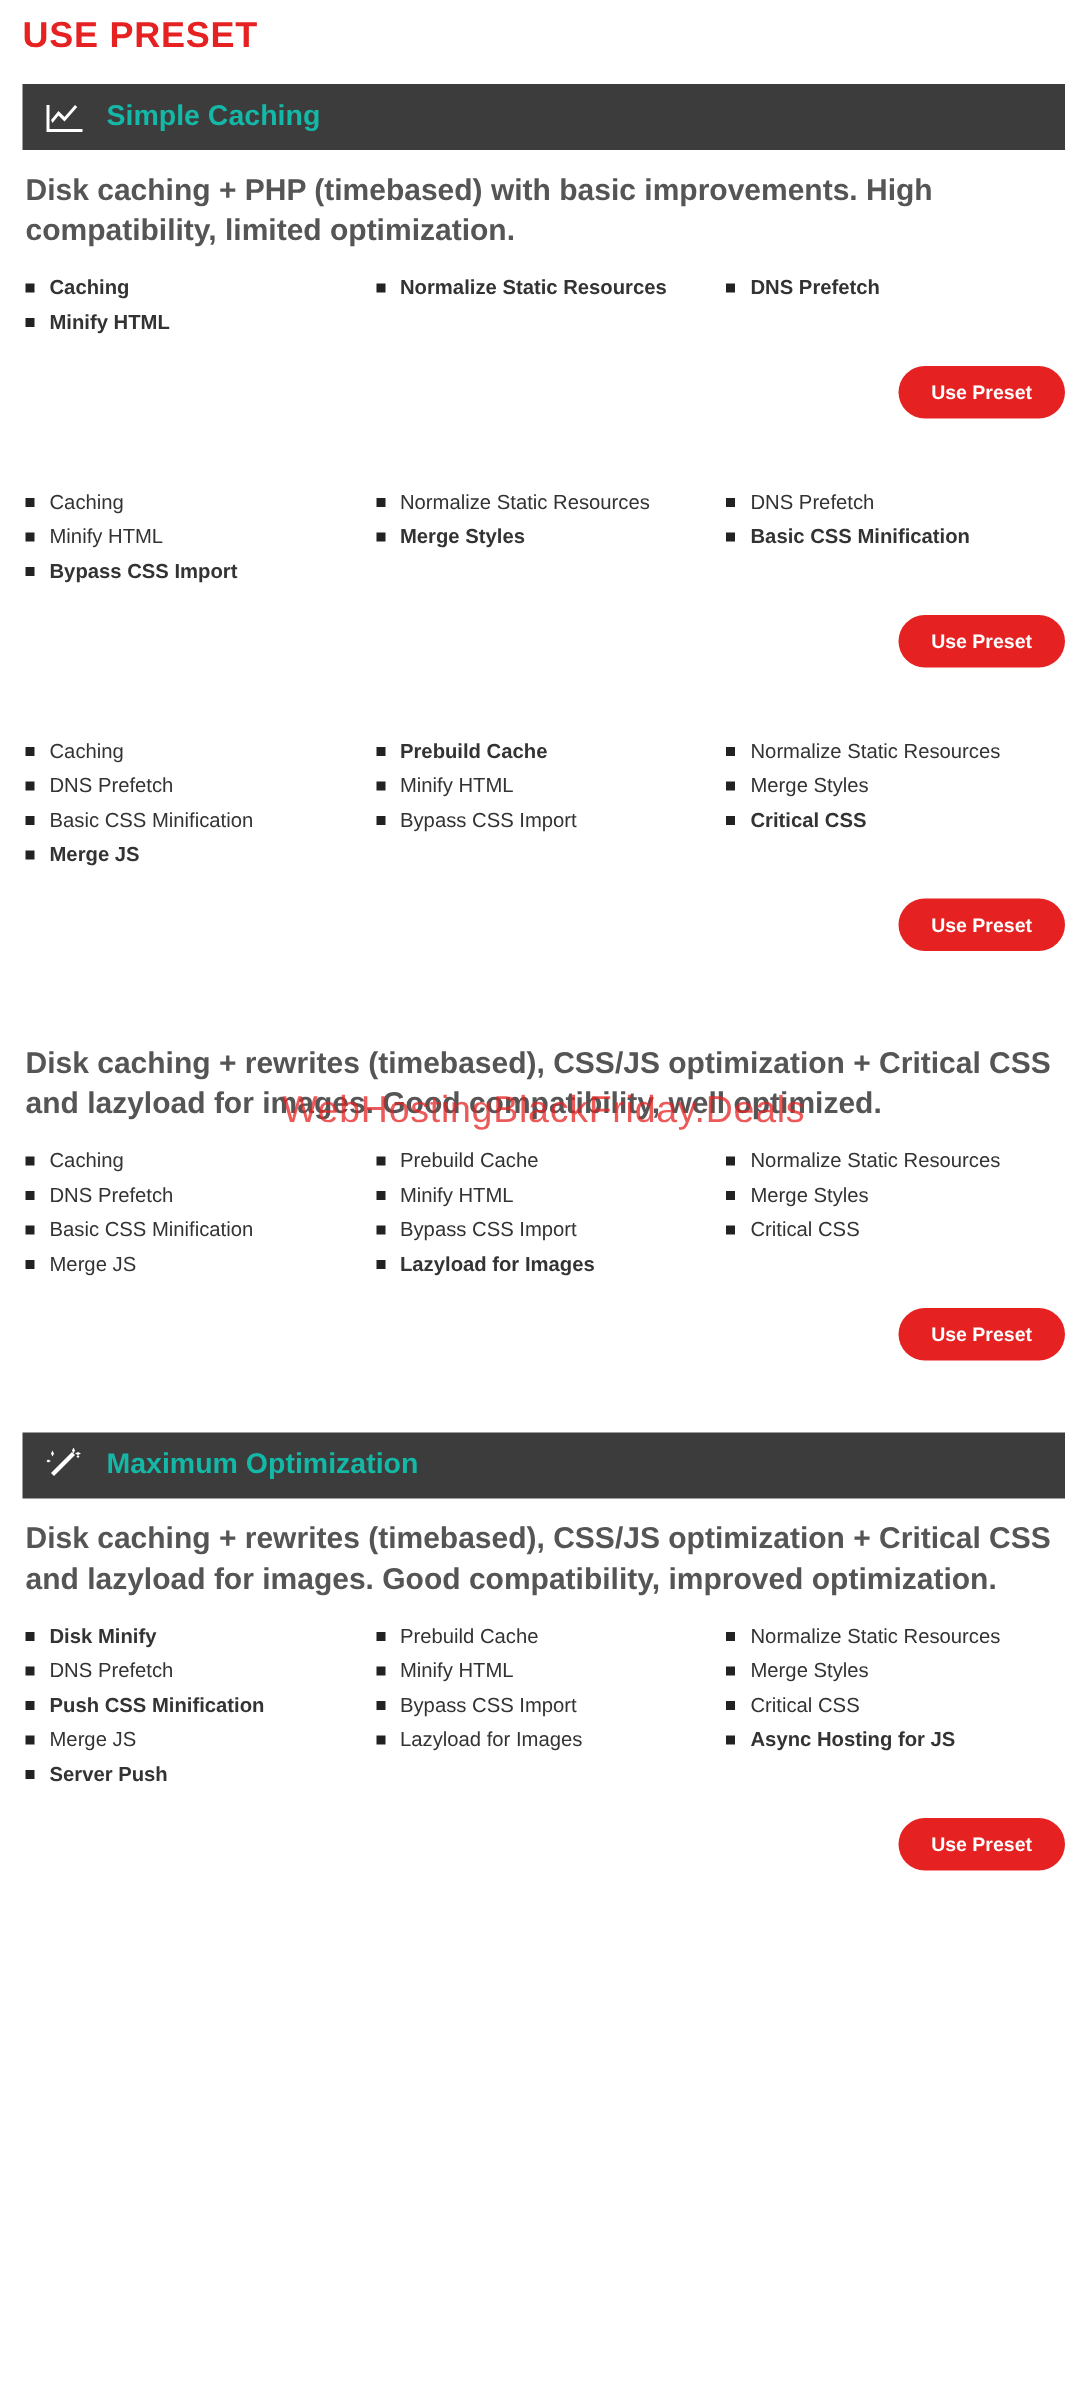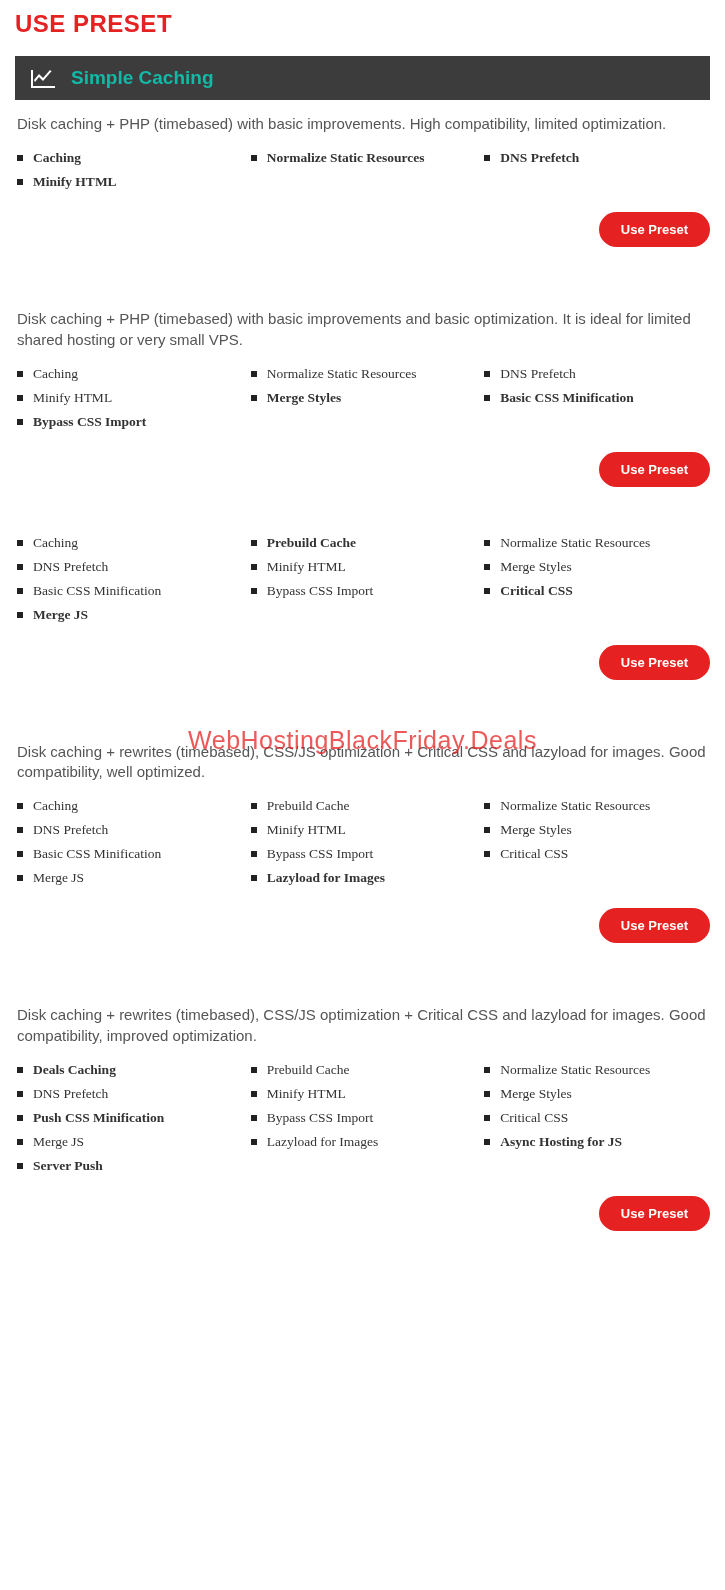--- a/index.html
+++ b/index.html
@@ -34,39 +34,39 @@
     align-items: center;
     justify-content: center;
     flex-shrink: 0;
   }
   .preset-header .icon svg { fill: #fff; }
   .preset-title {
     font-size: 19px;
     font-weight: 600;
   }
   .preset-desc {
-    font-size: 15px;
+    font-size: 20px;
     color: #555;
     padding: 14px 2px 16px 2px;
     line-height: 1.35;
+    font-weight: bold;
   }
   ul.features {
     list-style: none;
     display: grid;
     grid-template-columns: 1fr 1fr 1fr;
     column-gap: 10px;
     row-gap: 8px;
     padding: 0 2px;
     font-size: 13.5px;
     color: #333;
   }
   ul.features li {
     position: relative;
     padding-left: 16px;
-    font-family: Liberation Serif, serif;
   }
   ul.features li::before {
     content: "";
     position: absolute;
     left: 0;
     top: 5px;
     width: 6px;
     height: 6px;
     background: #222;
   }
@@ -120,21 +120,20 @@
         <li class="bold">Caching</li>
         <li class="bold">Normalize Static Resources</li>
         <li class="bold">DNS Prefetch</li>
         <li class="bold">Minify HTML</li>
       </ul>
       <div class="btn-row">
         <button class="use-btn">Use Preset</button>
       </div>
     </div>
     <div class="preset-block">
-      <div class="preset-desc">Disk caching + PHP (timebased) with basic improvements and basic optimization. It is ideal for limited shared hosting or very small VPS.</div>
       <ul class="features">
         <li>Caching</li>
         <li>Normalize Static Resources</li>
         <li>DNS Prefetch</li>
         <li>Minify HTML</li>
         <li class="bold">Merge Styles</li>
         <li class="bold">Basic CSS Minification</li>
         <li class="bold">Bypass CSS Import</li>
       </ul>
       <div class="btn-row">
@@ -171,23 +170,31 @@
         <li>Bypass CSS Import</li>
         <li>Critical CSS</li>
         <li>Merge JS</li>
         <li class="bold">Lazyload for Images</li>
       </ul>
       <div class="btn-row">
         <button class="use-btn">Use Preset</button>
       </div>
     </div>
     <div class="preset-block">
+      <div class="preset-header">
+        <span class="icon">
+          <svg width="28" height="24" viewBox="0 0 28 24">
+            <use href="#wand-icon"></use>
+          </svg>
+        </span>
+        <span class="preset-title">Maximum Optimization</span>
+      </div>
       <div class="preset-desc">Disk caching + rewrites (timebased), CSS/JS optimization + Critical CSS and lazyload for images. Good compatibility, improved optimization.</div>
       <ul class="features">
-        <li class="bold">Deals Caching</li>
+        <li class="bold">Disk Minify</li>
         <li>Prebuild Cache</li>
         <li>Normalize Static Resources</li>
         <li>DNS Prefetch</li>
         <li>Minify HTML</li>
         <li>Merge Styles</li>
         <li class="bold">Push CSS Minification</li>
         <li>Bypass CSS Import</li>
         <li>Critical CSS</li>
         <li>Merge JS</li>
         <li>Lazyload for Images</li>

